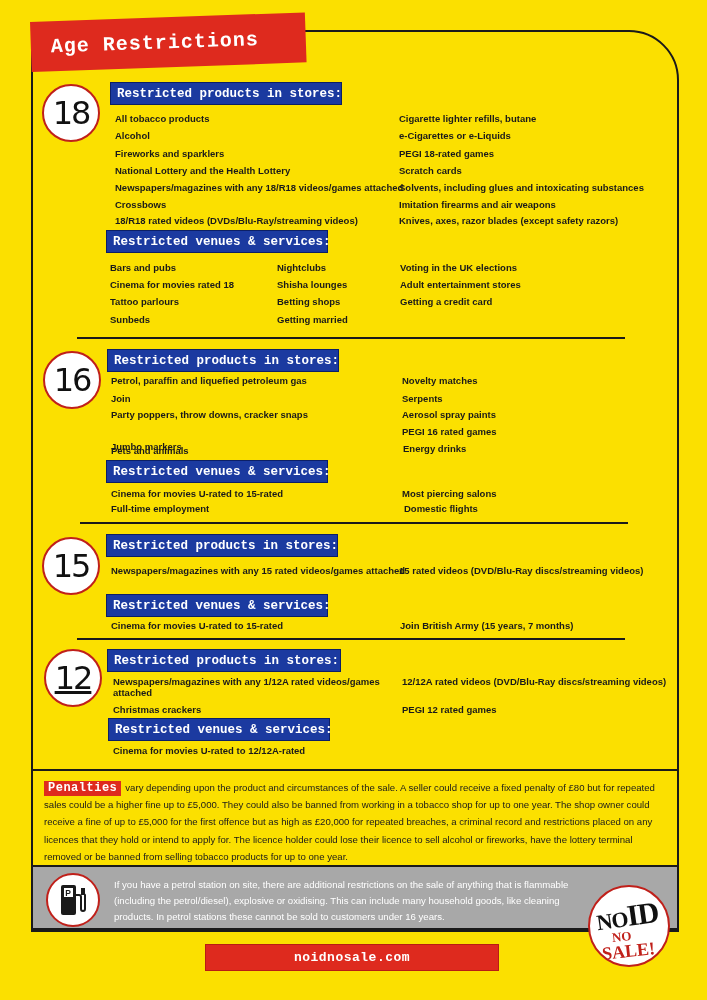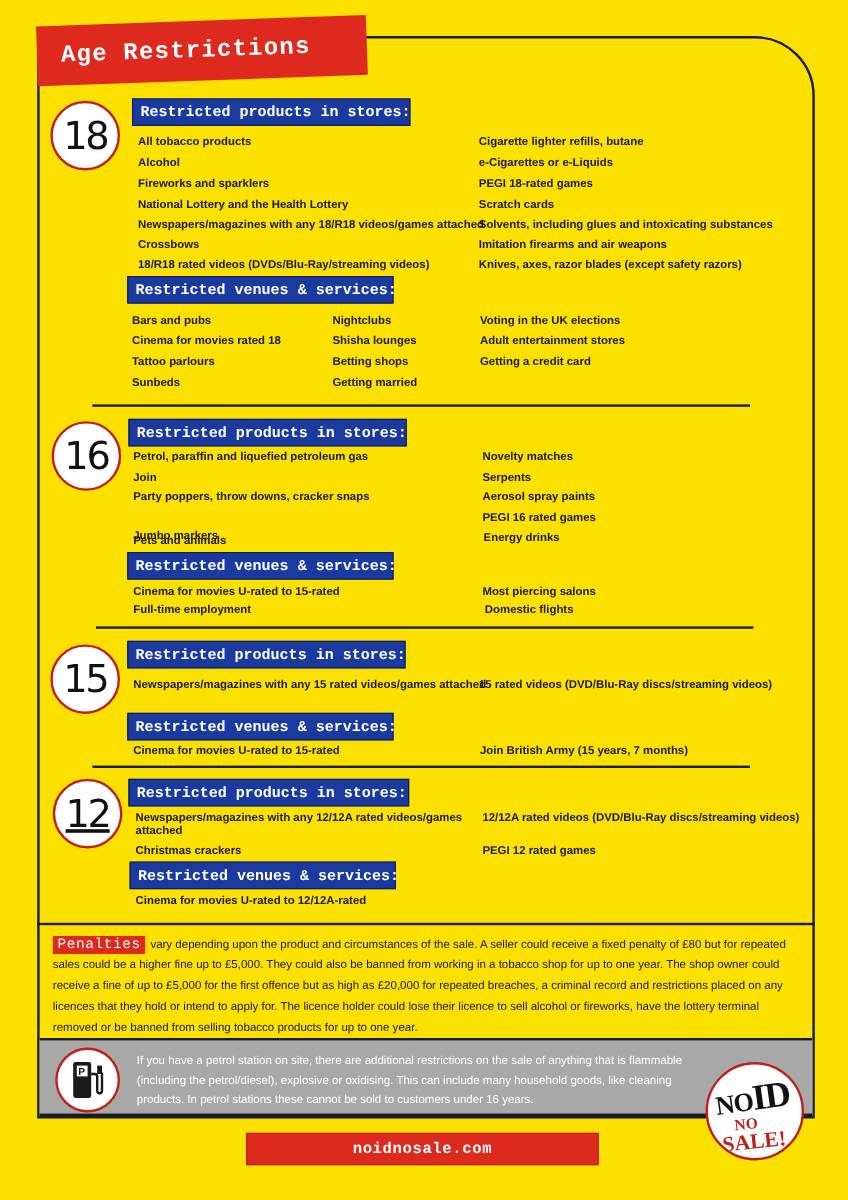--- a/index.html
+++ b/index.html
@@ -39,21 +39,21 @@
 
   .penalties {
     position: absolute; left: 31px; top: 769px; width: 648px; height: 95px;
     border-top: 2px solid #1a1a1a;
   }
   .pen-text {
     position: absolute; left: 13px; top: 8px; width: 620px; font-size: 9.6px;
     line-height: 17.2px; color: #1a1a1a;
   }
   .pen-label {
-    display: inline-block; background: #de2a1e; color: #fff; font-weight: normal; font-size: 12px;
+    display: inline-block; background: #de2a1e; color: #fff; font-weight: bold; font-size: 12px;
     padding: 0 4px; line-height: 15px; margin-right: 4px; letter-spacing: 0.5px;
   }
 
   .petrol {
     position: absolute; left: 33px; top: 865px; width: 644px; height: 65px;
     background: #a8a8a8; border-top: 2px solid #1a1a1a; border-bottom: 2px solid #1a1a1a;
   }
   .petrol-icon {
     position: absolute; left: 13px; top: 6px; width: 54px; height: 54px; border-radius: 50%;
     background: #fff; border: 2px solid #c0201a;
@@ -158,21 +158,21 @@
 <div class="hdr mono" style="left:106px;top:594px;width:222px;">Restricted venues &amp; services:</div>
 
 <div class="item" style="left:111px;top:620px;">Cinema for movies U-rated to 15-rated</div>
 <div class="item" style="left:400px;top:620px;">Join British Army (15 years, 7 months)</div>
 
 <div class="divider" style="left:77px;top:638px;width:548px;"></div>
 
 <div class="age-badge" style="left:44px;top:649px;text-decoration:underline;">12</div>
 <div class="hdr mono" style="left:107px;top:649px;width:234px;">Restricted products in stores:</div>
 
-<div class="item wrap" style="left:113px;top:676px;width:280px;">Newspapers/magazines with any 12/12A rated videos/games attached</div>
+<div class="item wrap" style="left:113px;top:676px;width:280px;">Newspapers/magazines with any 1/12A rated videos/games attached</div>
 <div class="item" style="left:113px;top:704px;">Christmas crackers</div>
 <div class="item" style="left:402px;top:676px;">12/12A rated videos (DVD/Blu-Ray discs/streaming videos)</div>
 <div class="item" style="left:402px;top:704px;">PEGI 12 rated games</div>
 
 <div class="hdr mono" style="left:108px;top:718px;width:222px;">Restricted venues &amp; services:</div>
 
 <div class="item" style="left:113px;top:745px;">Cinema for movies U-rated to 12/12A-rated</div>
 
 <div class="penalties">
   <div class="pen-text">

